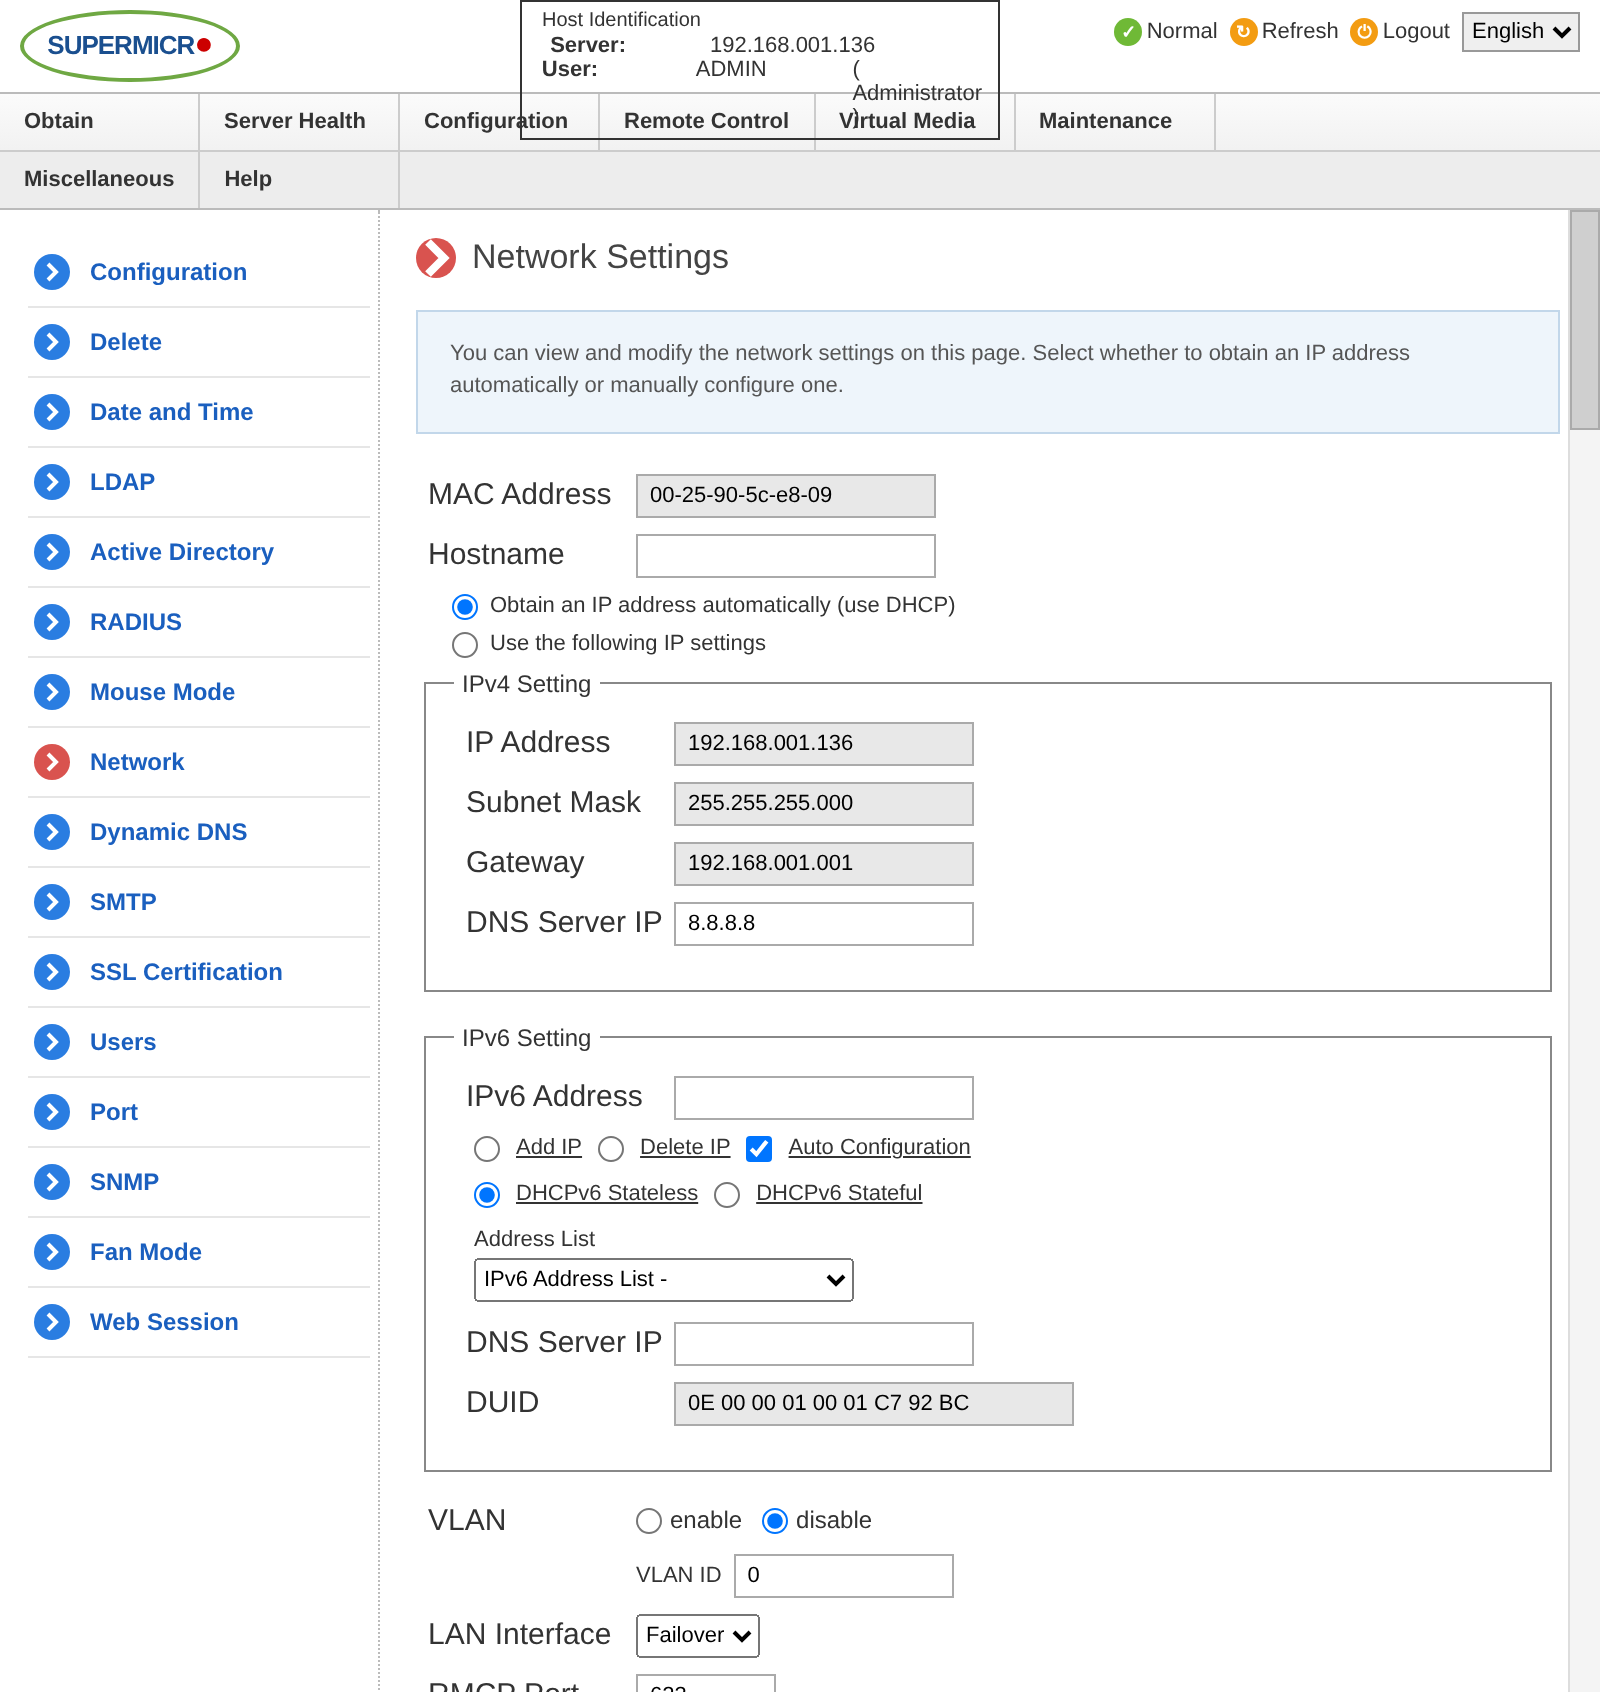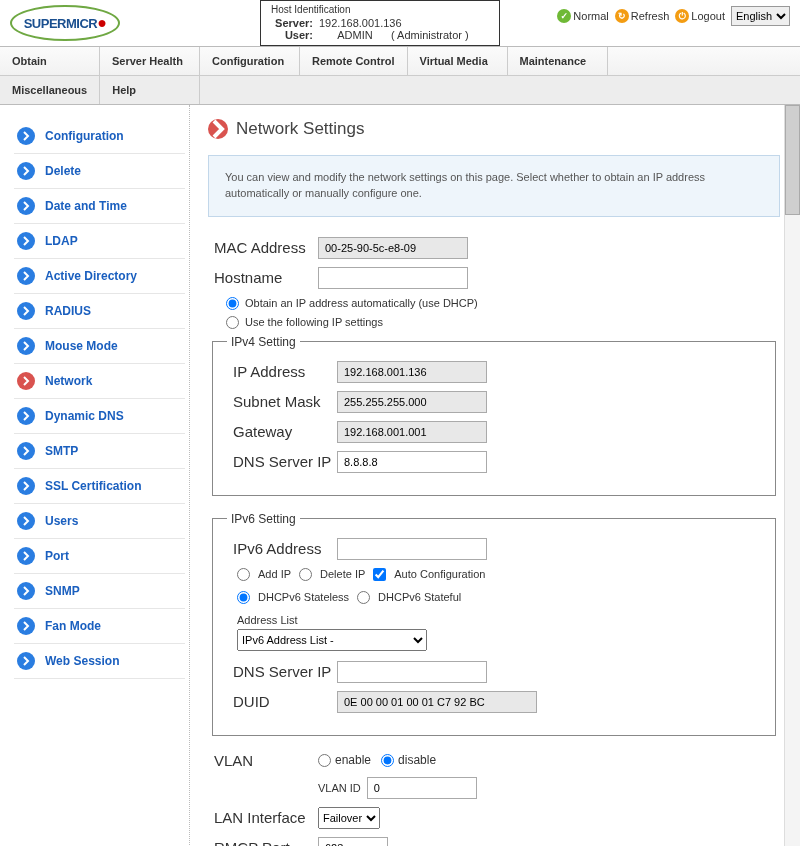--- a/index.html
+++ b/index.html
@@ -4,21 +4,21 @@
 <style>
 * { box-sizing: border-box; margin: 0; padding: 0; }
 body { font-family: Arial, sans-serif; font-size: 12px; color: #333; background: #fff; width: 800px; }
 .header { display: flex; align-items: flex-start; padding: 5px 10px; position: relative; }
 .logo { display: flex; align-items: center; }
 .logo-oval { width: 110px; height: 36px; border: 2px solid #6fa843; border-radius: 50%; display: flex; align-items: center; justify-content: center; }
 .logo-text { font-size: 13px; font-weight: bold; color: #1a4f8f; letter-spacing: -0.5px; }
 .logo-dot { color: #c00; font-size: 16px; }
 .host-box { position: absolute; left: 260px; top: 0; border: 1px solid #333; padding: 2px 8px 4px; width: 240px; }
 .host-legend { font-size: 10px; position: relative; top: -1px; background: #fff; display: inline-block; padding: 0 2px; }
-.host-row { font-size: 11px; display: flex; }
+.host-row { font-size: 11px; display: flex; gap: 36px; }
 .host-label { width: 50px; text-align: right; font-weight: bold; padding-right: 6px; }
 .top-links { position: absolute; right: 10px; top: 6px; display: flex; align-items: center; gap: 2px; }
 .status-icon { width: 14px; height: 14px; border-radius: 50%; display: inline-flex; align-items: center; justify-content: center; color: #fff; font-size: 9px; font-weight: bold; }
 .icon-green { background: #6fb936; }
 .icon-orange { background: #f39c12; }
 .top-link { font-size: 11px; color: #333; text-decoration: none; cursor: pointer; margin-right: 4px; }
 .lang-select { font-size: 11px; height: 20px; border: 1px solid #999; }
 .nav-bar { border-top: 1px solid #bbb; border-bottom: 1px solid #bbb; background: linear-gradient(#fbfbfb, #e8e8e8); }
 .nav-row { display: flex; }
 .nav-item { padding: 8px 12px; border-right: 1px solid #ccc; font-size: 11px; font-weight: bold; color: #333; cursor: pointer; min-width: 100px; }
@@ -35,21 +35,21 @@
 .title-icon { width: 20px; height: 20px; border-radius: 50%; background: #d9534f; display: inline-flex; align-items: center; justify-content: center; margin-right: 8px; }
 .title-text { font-size: 17px; color: #444; }
 .info-box { border: 1px solid #c2d7ea; background: #eef5fb; padding: 14px 16px; font-size: 11px; color: #555; line-height: 1.45; margin-bottom: 20px; }
 .form-row { display: flex; align-items: center; margin-bottom: 8px; padding-left: 6px; }
 .form-label { width: 104px; font-size: 15px; color: #333; }
 .form-input { height: 22px; border: 1px solid #aaa; padding: 0 6px; font-size: 11px; width: 150px; }
 .form-input.ro { background: #e8e8e8; }
 .radio-row { padding-left: 18px; margin-bottom: 6px; font-size: 11px; display: flex; align-items: center; gap: 6px; }
 fieldset { border: 1px solid #888; margin: 6px 4px 16px 4px; padding: 12px 14px 14px; }
 legend { font-size: 12px; color: #333; padding: 0 4px; }
-.inline-radios { display: flex; align-items: flex-start; gap: 8px; margin-bottom: 10px; font-size: 11px; padding-left: 10px; flex-wrap: wrap; }
+.inline-radios { display: flex; align-items: flex-start; gap: 8px; margin-bottom: 10px; font-size: 11px; padding-left: 10px; flex-wrap: wrap; text-decoration: underline; }
 .addr-list-label { font-size: 11px; padding-left: 10px; margin-bottom: 3px; display: block; }
 select.addr-list { width: 190px; height: 22px; font-size: 11px; margin-left: 10px; margin-bottom: 10px; }
 .scroll-indicator { position: absolute; right: 0; top: 0; bottom: 0; width: 16px; background: #f4f4f4; border-left: 1px solid #ddd; }
 .scroll-thumb { position: absolute; top: 0; width: 100%; height: 110px; background: #cfcfcf; border: 1px solid #aaa; }
 </style>
 </head>
 <body>
 
 <div class="header">
   <div class="logo">

